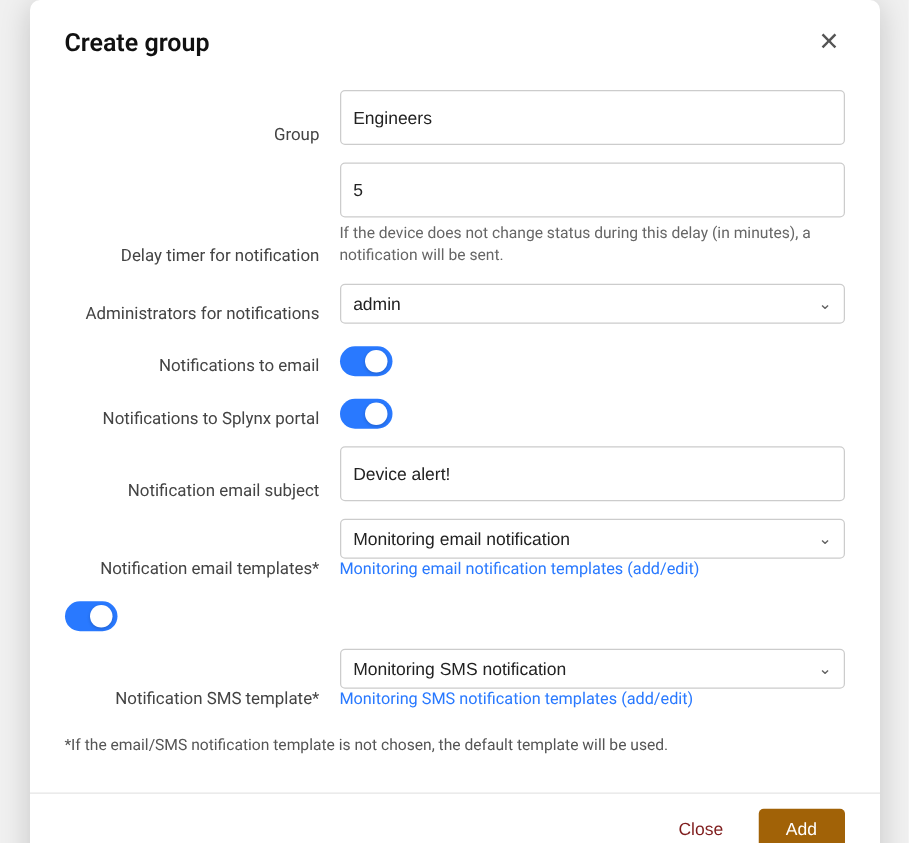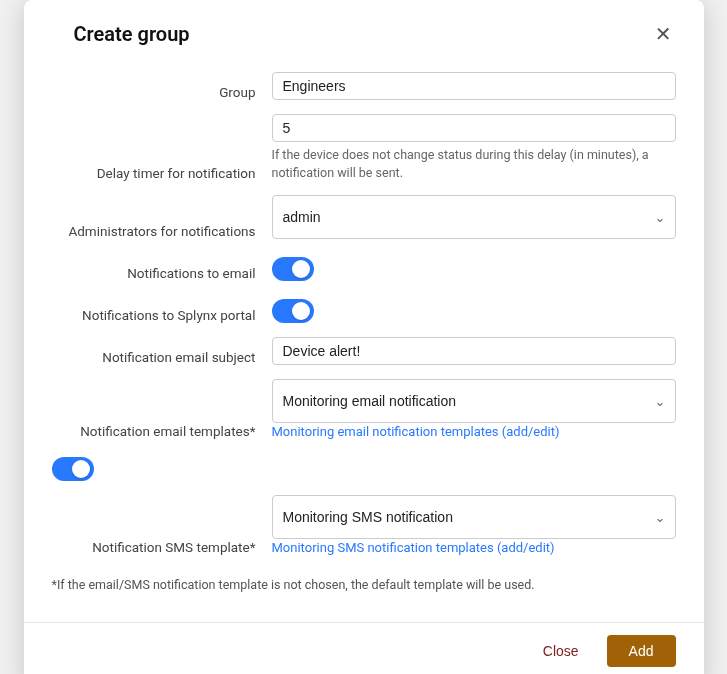--- a/index.html
+++ b/index.html
@@ -25,21 +25,20 @@
       display: flex;
       align-items: center;
       justify-content: space-between;
       padding: 20px 28px 14px 28px;
       border-bottom: none;
     }
     .modal-title {
       font-size: 20px;
       font-weight: 600;
       color: #111;
-      margin-left: 22px;
     }
     .close-btn {
       background: none;
       border: none;
       cursor: pointer;
       color: #555;
       font-size: 20px;
       line-height: 1;
       padding: 4px;
     }
@@ -58,41 +57,41 @@
       padding-right: 16px;
       padding-top: 8px;
       color: #444;
       font-size: 13.5px;
     }
     .form-control-wrap {
       flex: 1;
     }
     .form-input {
       width: 100%;
-      height: 28px;
+      height: 44px;
       border: 1px solid #ccc;
       border-radius: 4px;
       padding: 0 10px;
       font-size: 14px;
       color: #222;
       outline: none;
     }
     .hint-text {
       font-size: 12.5px;
       color: #666;
       margin-top: 4px;
       line-height: 1.4;
     }
     .form-select-wrap {
       position: relative;
       width: 100%;
     }
     .form-select {
       width: 100%;
-      height: 44px;
+      height: 32px;
       border: 1px solid #ccc;
       border-radius: 4px;
       padding: 0 36px 0 10px;
       font-size: 14px;
       color: #222;
       appearance: none;
       background: #fff;
       outline: none;
       cursor: pointer;
     }

